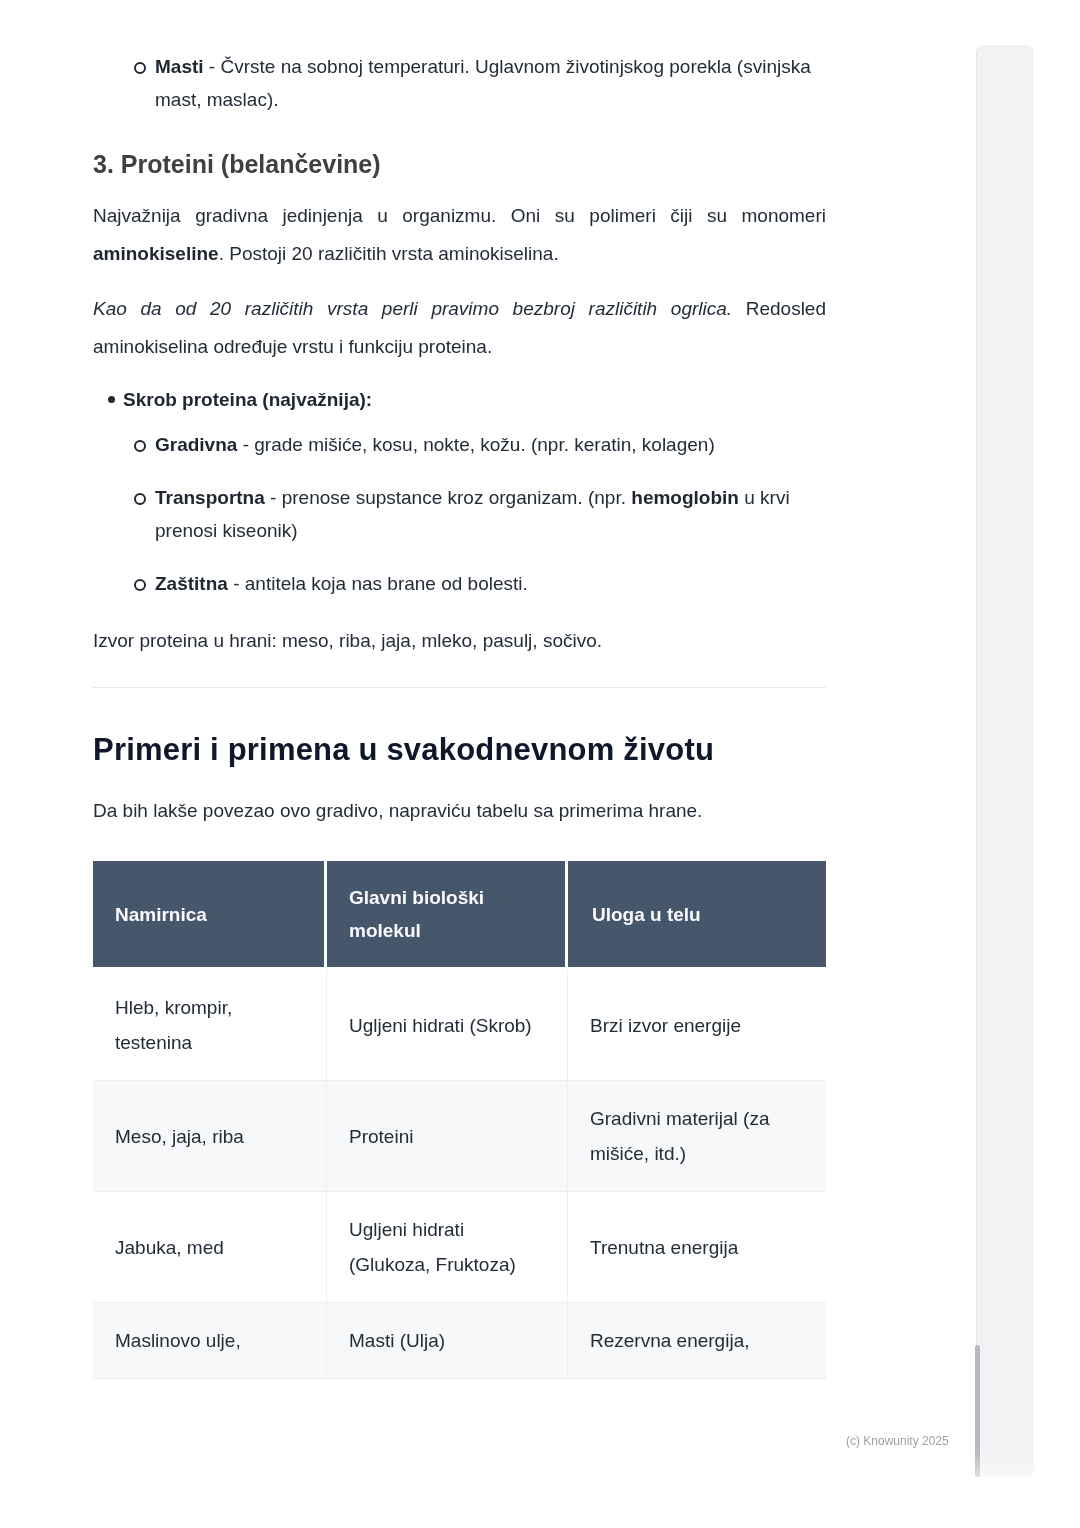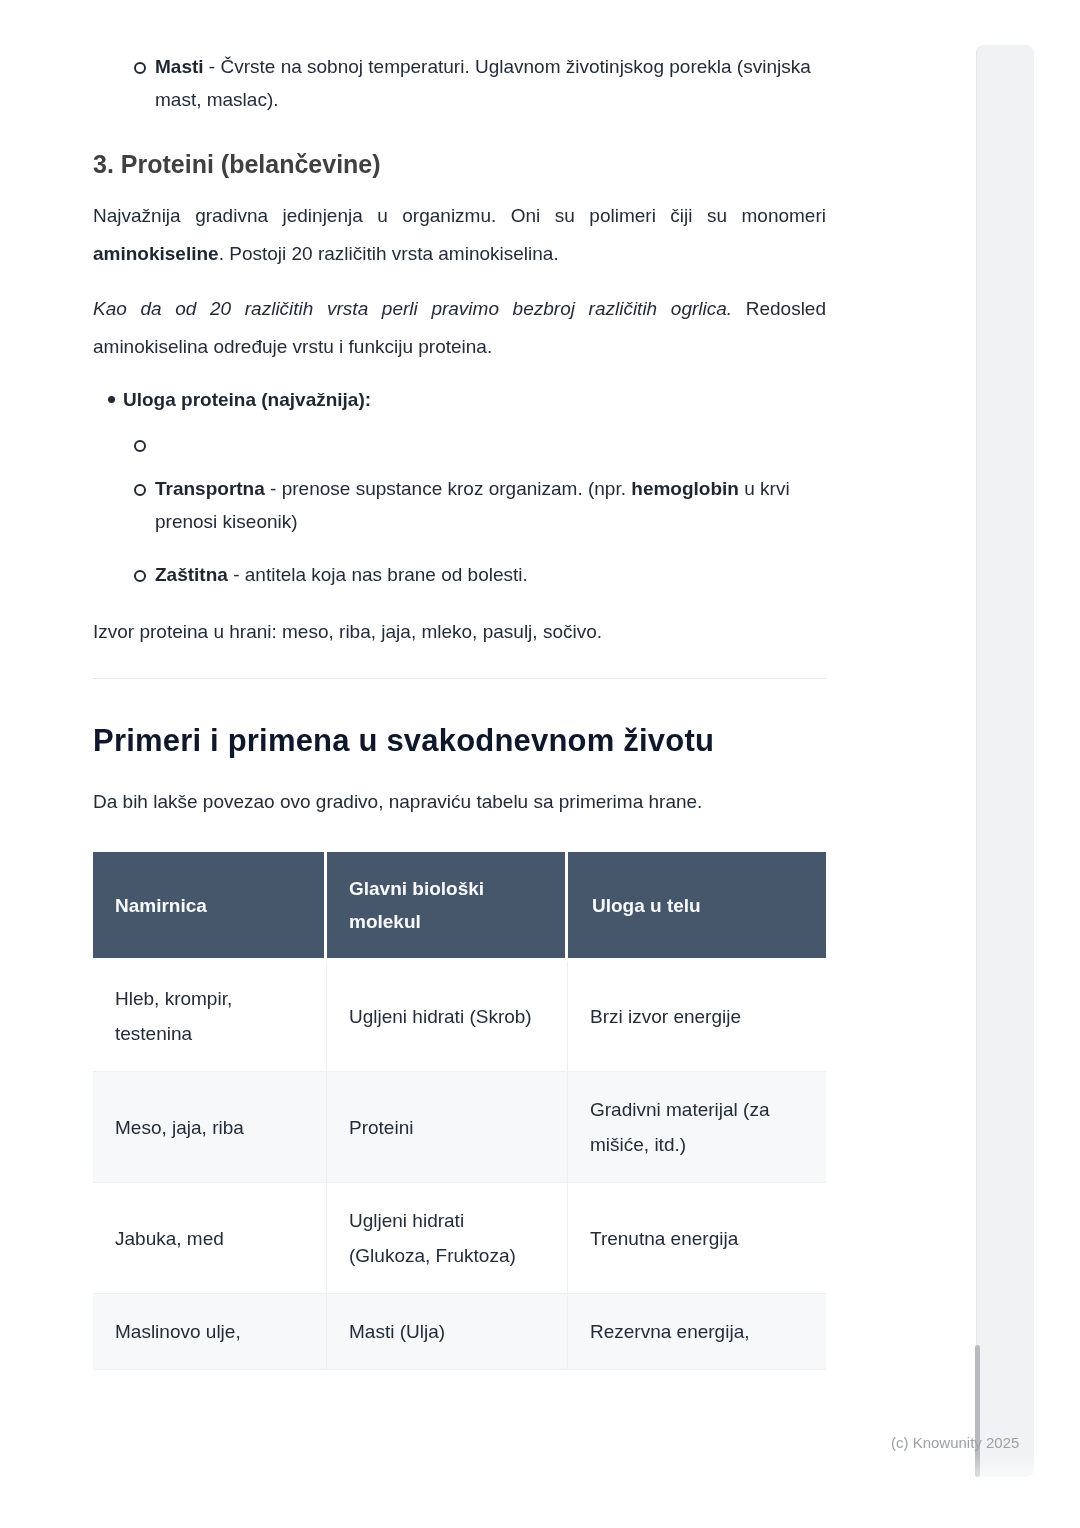--- a/index.html
+++ b/index.html
@@ -99,22 +99,22 @@
   .bottom-fade {
     position: absolute;
     left: 0; bottom: 0;
     width: 1080px; height: 75px;
     background: linear-gradient(to bottom, rgba(255,255,255,0) 0%, #ffffff 60%);
     z-index: 4;
     pointer-events: none;
   }
   .watermark {
     position: absolute;
-    left: 891px; top: 1434px;
-    font-size: 15px; color: #9ba1a7;
+    left: 846px; top: 1434px;
+    font-size: 12px; color: #9ba1a7;
     z-index: 5;
     white-space: nowrap;
   }
 </style>
 </head>
 <body>
 
 <div class="content">
 
   <div>
@@ -130,26 +130,27 @@
 
   <p class="body"><span>Najvažnija gradivna jedinjenja u organizmu. Oni su polimeri čiji su monomeri </span><b>aminokiseline</b><span>. Postoji 20 različitih vrsta aminokiselina.</span></p>
 
   <p class="body"><span class="italic">Kao da od 20 različitih vrsta perli pravimo bezbroj različitih ogrlica.</span><span> Redosled aminokiselina određuje vrstu i funkciju proteina.</span></p>
 
   <div class="roles-block">
     <div class="li top mb12">
       <span class="marker-col">
           <span class="dot"></span>
         </span>
-      <div class="li-text"><b>Uloga proteina (najvažnija):</b></div>
+      <div class="li-text"><b>Skrob proteina (najvažnija):</b></div>
     </div>
     <div class="li sub mb20">
       <span class="marker-col">
           <span class="ring"></span>
         </span>
+      <div class="li-text"><b>Gradivna</b><span> - grade mišiće, kosu, nokte, kožu. (npr. keratin, kolagen)</span></div>
     </div>
     <div class="li sub mb20">
       <span class="marker-col">
           <span class="ring"></span>
         </span>
       <div class="li-text"><b>Transportna</b><span> - prenose supstance kroz organizam. (npr. </span><b>hemoglobin</b><span> u krvi prenosi kiseonik)</span></div>
     </div>
     <div class="li sub mb20">
       <span class="marker-col">
           <span class="ring"></span>

